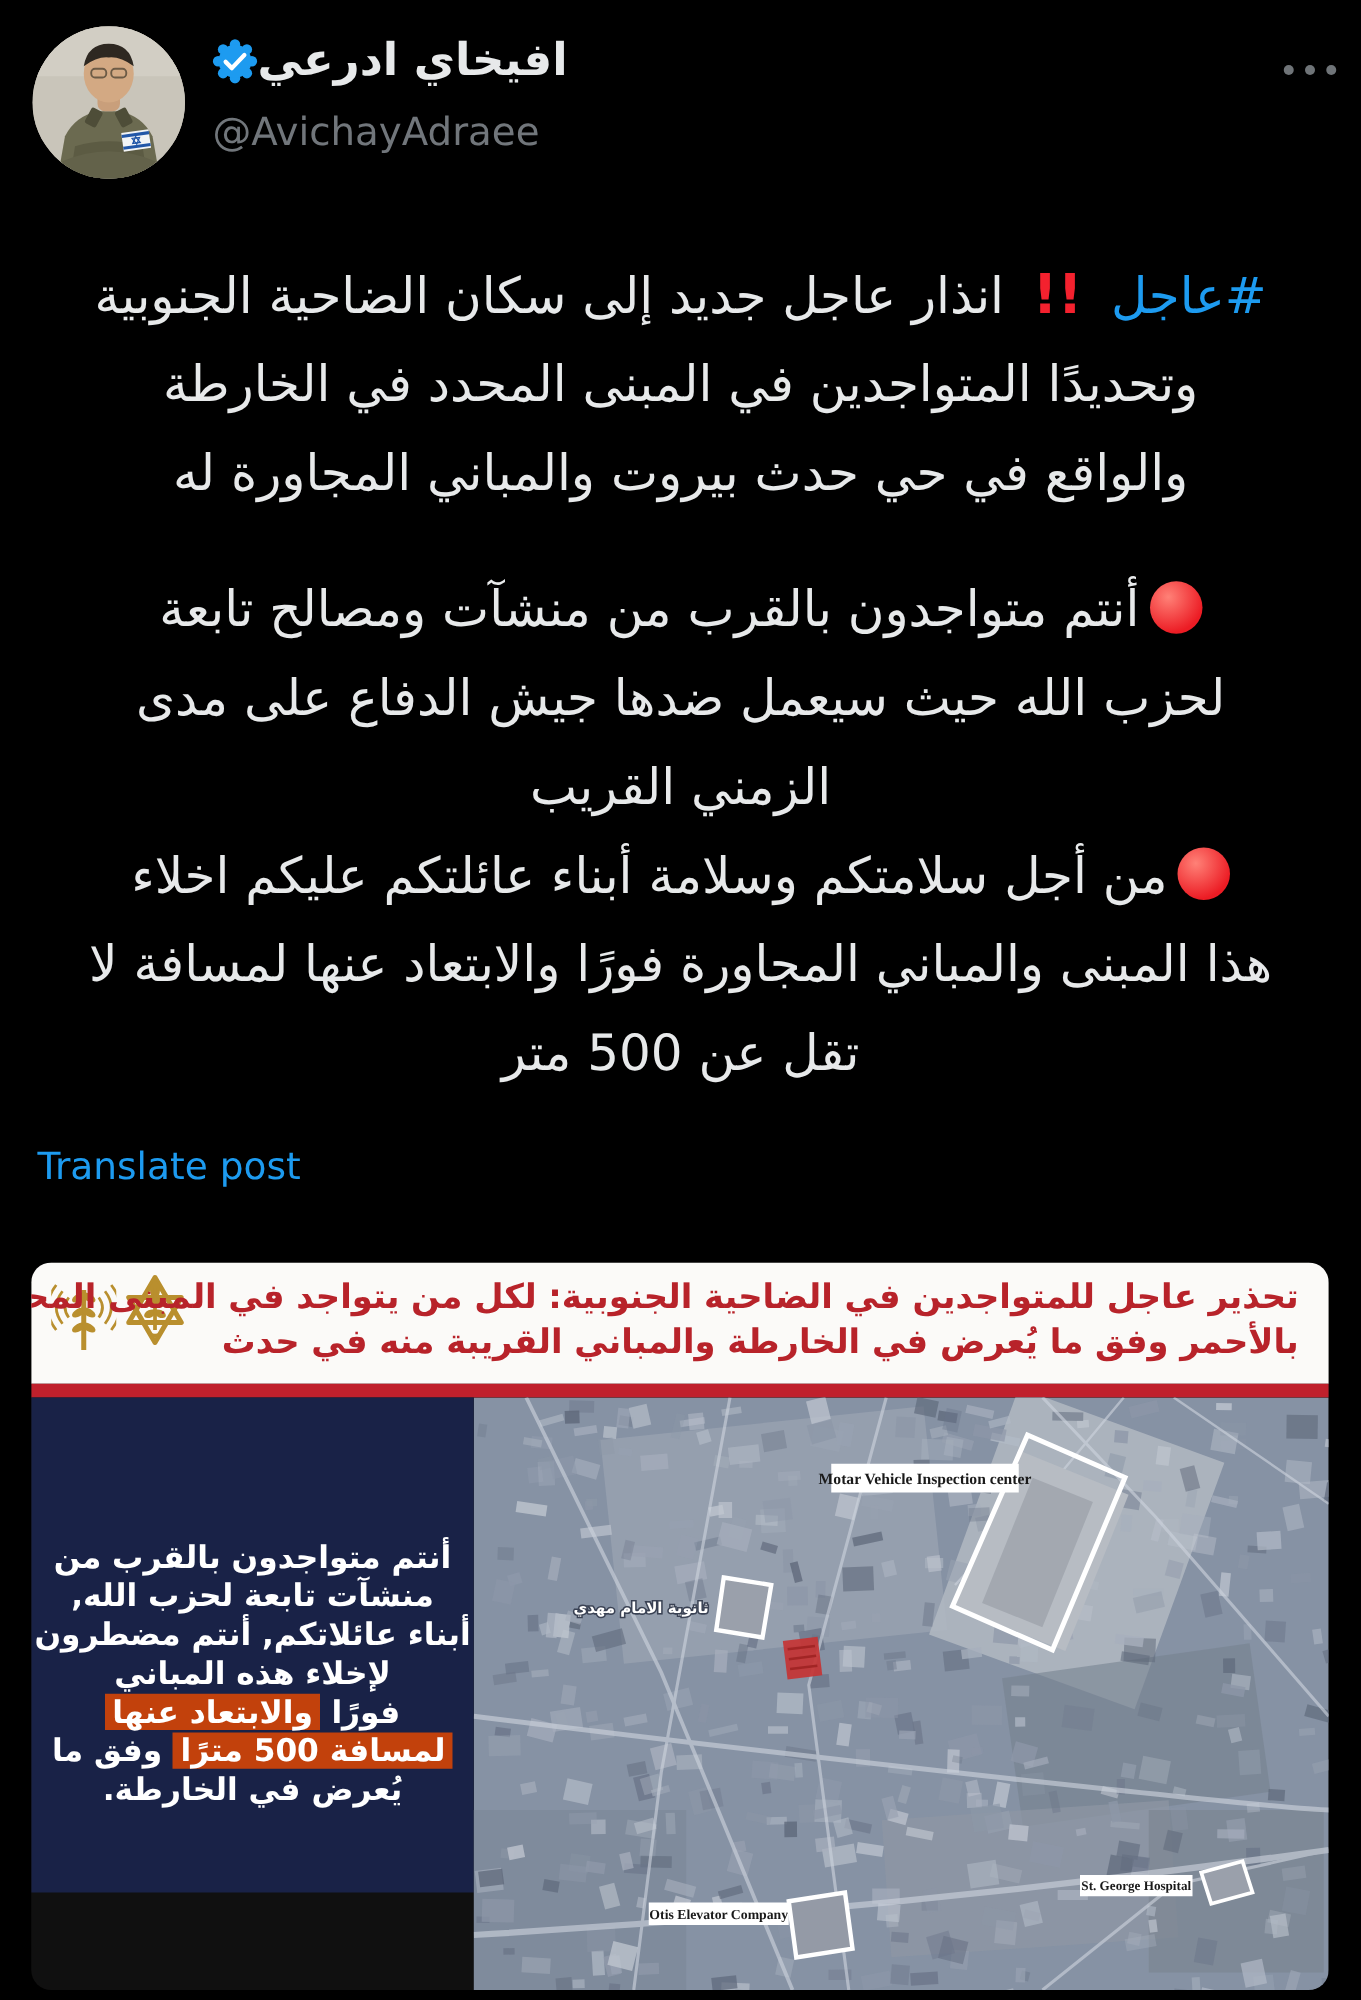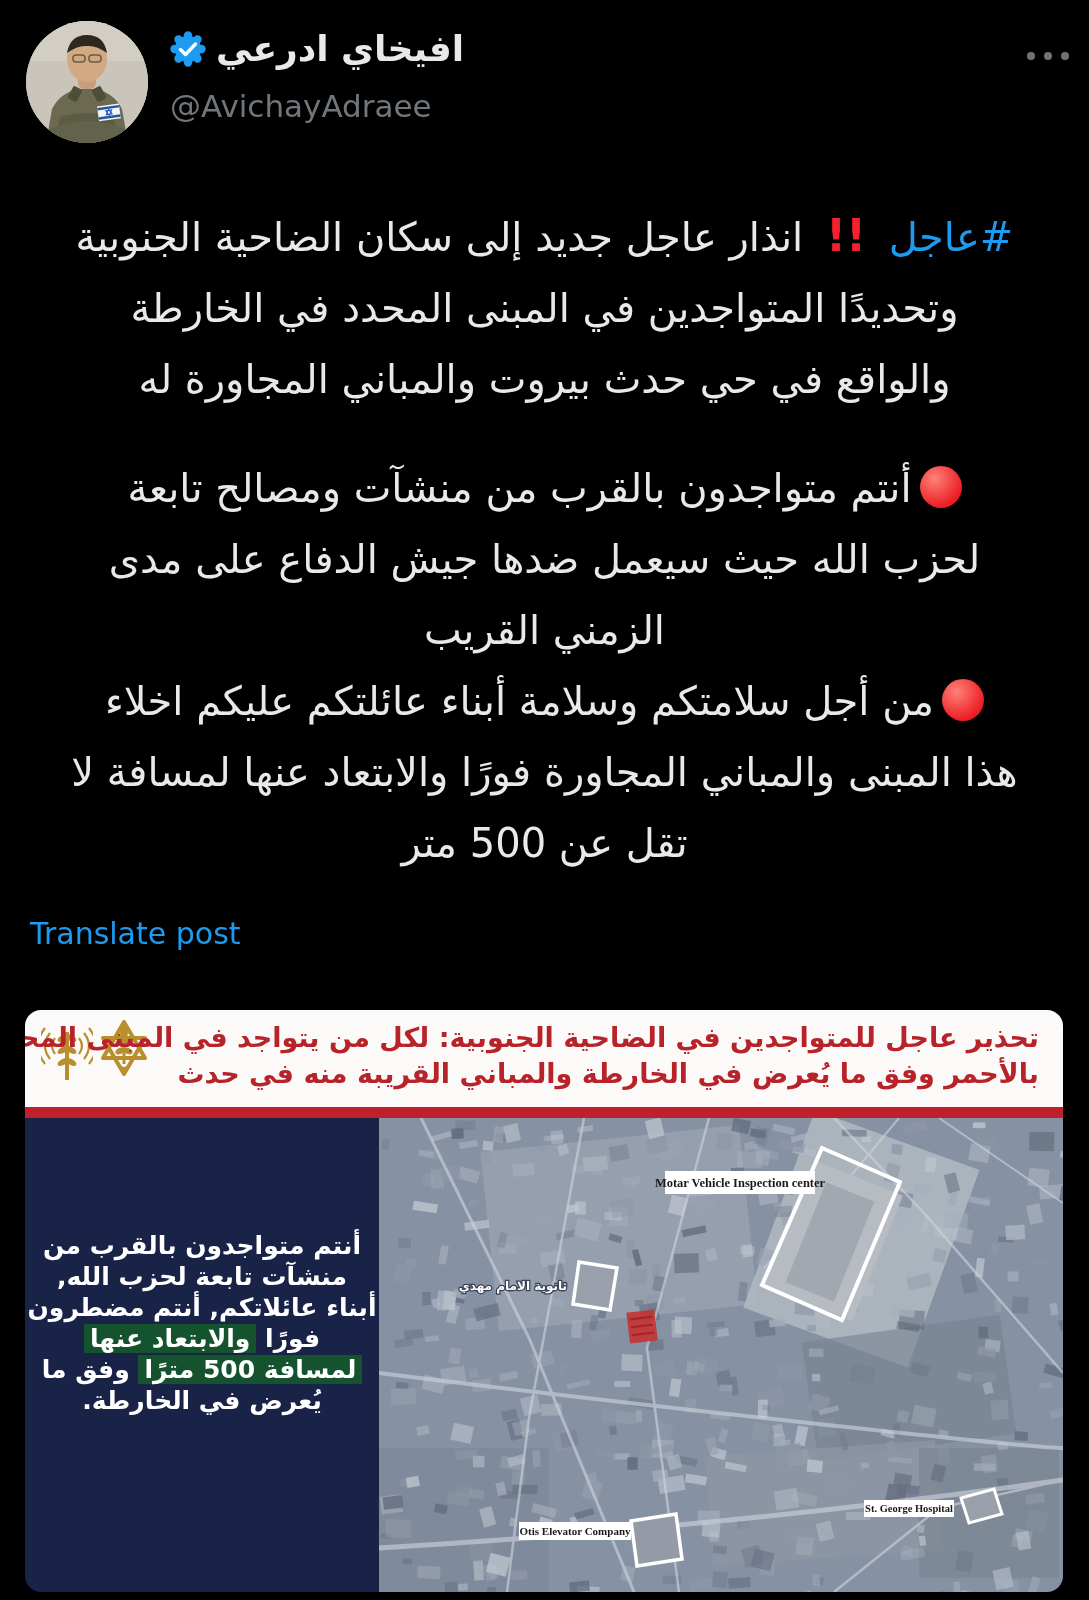--- a/index.html
+++ b/index.html
@@ -2,21 +2,21 @@
 <html lang="ar"><head>
 <meta charset="utf-8">
 <style>
   html,body{margin:0;padding:0;background:#000;}
   body{width:1089px;height:1600px;position:relative;overflow:hidden;
        font-family:"DejaVu Sans",sans-serif;color:#e7e9ea;}
   .abs{position:absolute;}
 
   
   #avatar{left:26px;top:21px;width:122px;height:122px;border-radius:50%;overflow:hidden;background:#c9c5ba;}
-  #name-row{left:170px;top:28px;display:flex;align-items:center;gap:10px;direction:rtl;}
+  #name-row{left:170px;top:28px;display:flex;align-items:center;direction:rtl;}
   #display-name{font-size:36px;font-weight:bold;color:#e7e9ea;white-space:nowrap;}
   #handle{left:170px;top:88px;font-size:31px;color:#71767b;}
   #more-menu{left:1018px;top:40px;width:60px;height:32px;display:flex;align-items:center;gap:9px;justify-content:center;cursor:pointer;}
   #more-menu i{width:8px;height:8px;border-radius:50%;background:#6f7478;display:block;}
 
   
   #tweet-text{left:32px;right:32px;top:200px;direction:rtl;text-align:center;
               font-size:40px;line-height:71px;color:#e7e9ea;}
   .tline{white-space:nowrap;}
   .pgap{height:38px;}
@@ -32,23 +32,23 @@
   
   #card{left:25px;top:1010px;width:1038px;height:582px;border-radius:16px;overflow:hidden;background:#101010;cursor:pointer;}
   #banner{position:absolute;left:0;top:0;width:1038px;height:97px;background:#fbfaf8;}
   #banner-text{position:absolute;right:24px;left:160px;top:10px;direction:rtl;text-align:center;
                color:#b8232a;font-weight:bold;font-size:27px;line-height:36px;}
   .banner-line{white-space:nowrap;}
   #red-strip{position:absolute;left:0;top:97px;width:1038px;height:11px;background:#c0202c;}
   #card-content{position:absolute;left:0;top:108px;width:1038px;height:474px;display:flex;}
 
   
-  #panel{width:354px;height:474px;background:#192247;flex:none;direction:rtl;text-align:center;
+  #panel{width:354px;height:396px;background:#192247;flex:none;direction:rtl;text-align:center;
          color:#fff;font-weight:bold;font-size:25px;line-height:31px;padding-top:112px;box-sizing:border-box;}
-  .hl{background:#14532d;padding:0 6px;box-decoration-break:clone;}
+  .hl{background:#c2410c;padding:0 6px;box-decoration-break:clone;}
 
   
   #map-wrap{width:580px;height:474px;flex:none;position:relative;}
   svg text{font-family:"Liberation Serif",serif;}
   text.ar{font-family:"DejaVu Sans",sans-serif;}
 </style>
 </head>
 <body>
 
 <div class="abs" id="avatar">
@@ -177,20 +177,21 @@
   </div>
 
   <div id="red-strip"></div>
 
   <div id="card-content">
 
     <div id="panel">
       <div>أنتم متواجدون بالقرب من</div>
       <div>منشآت تابعة لحزب الله,</div>
       <div>أبناء عائلاتكم, أنتم مضطرون</div>
+      <div>لإخلاء هذه المباني</div>
       <div>
         <span>فورًا </span><span class="hl">والابتعاد عنها</span>
       </div>
       <div>
         <span class="hl">لمسافة 500 مترًا</span><span> وفق ما</span>
       </div>
       <div>يُعرض في الخارطة.</div>
     </div>
 
     <div id="map-wrap">

